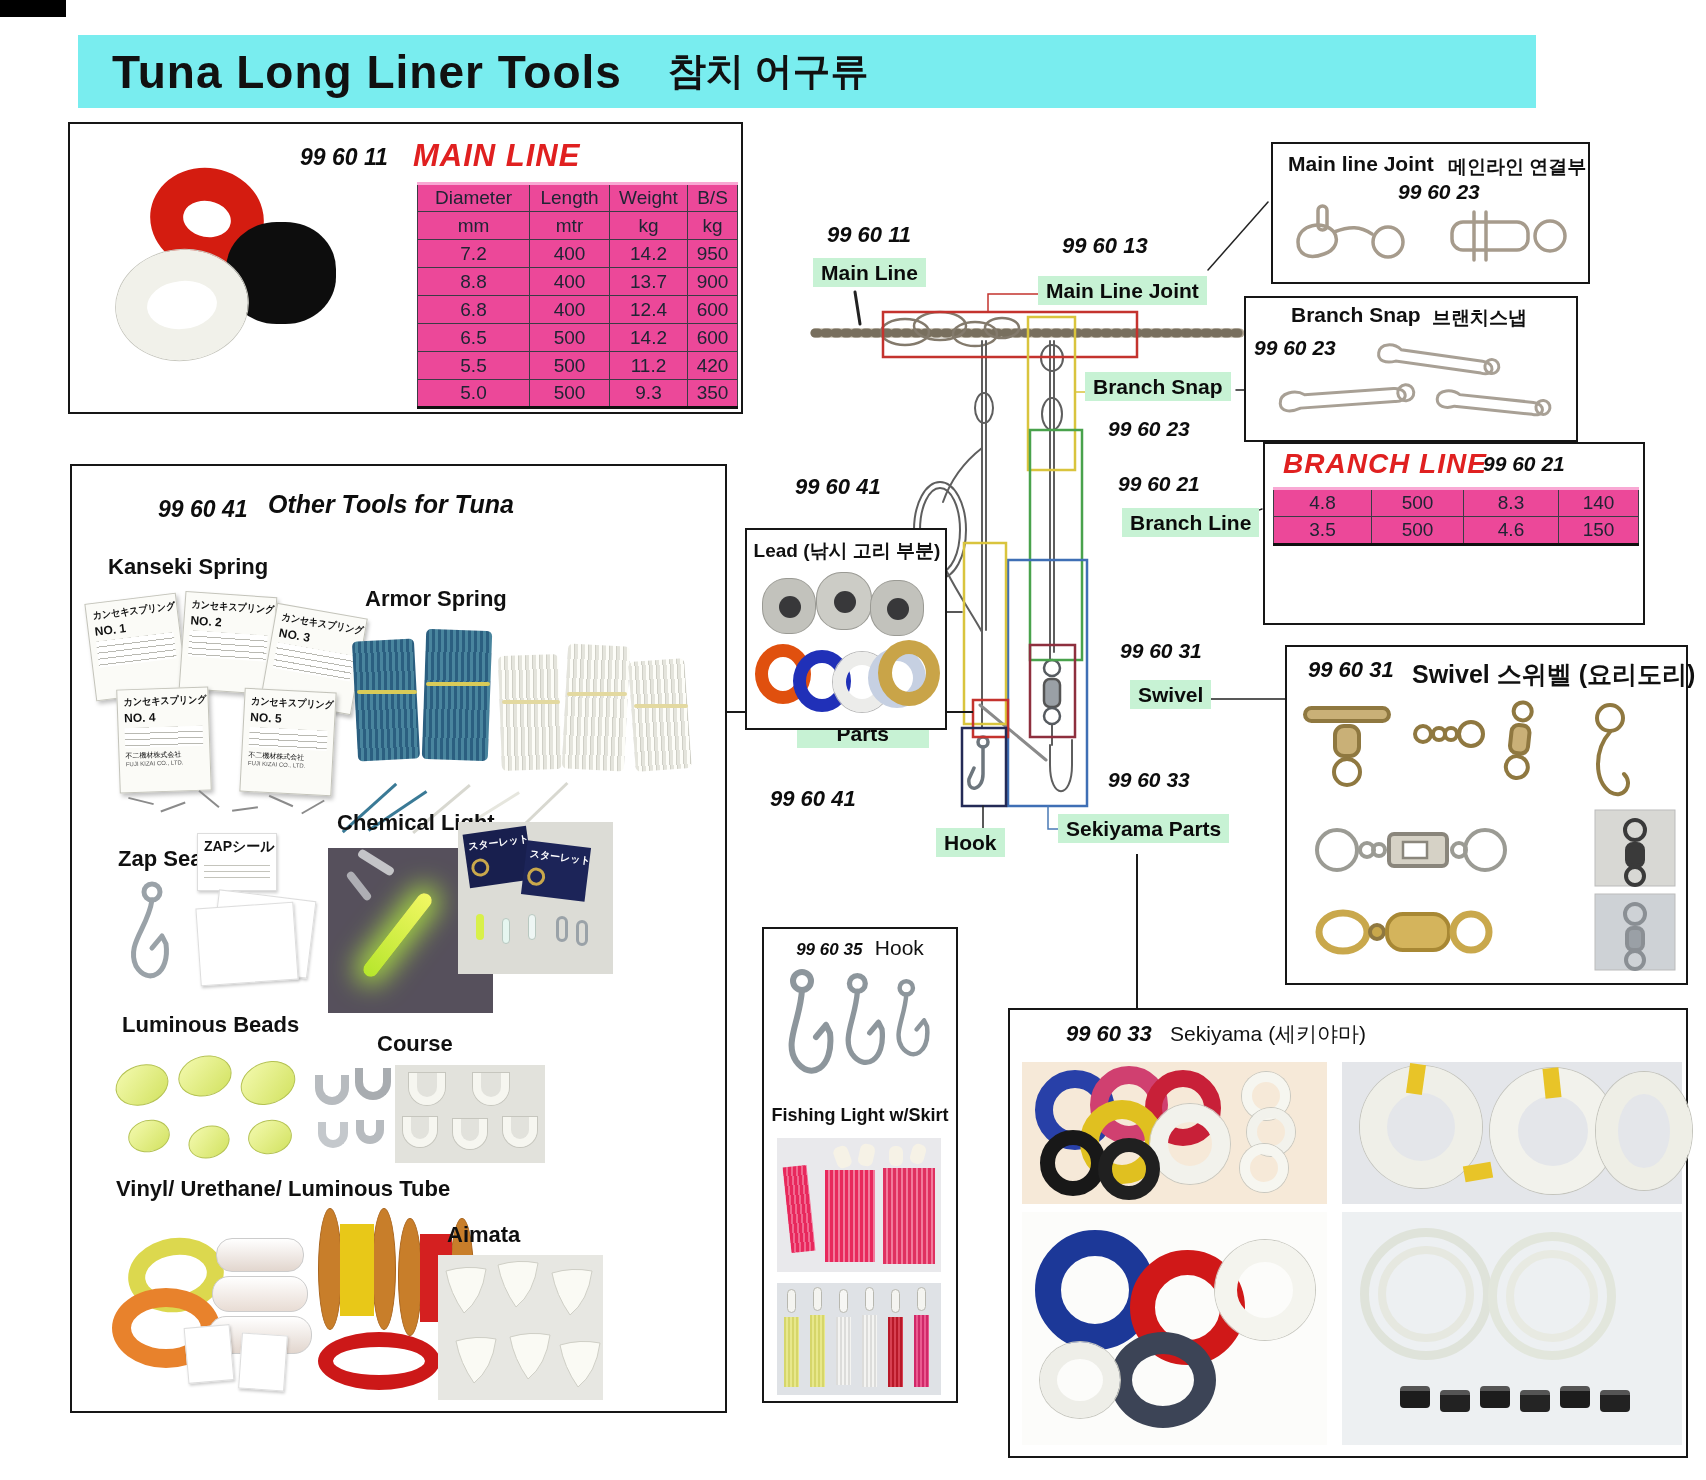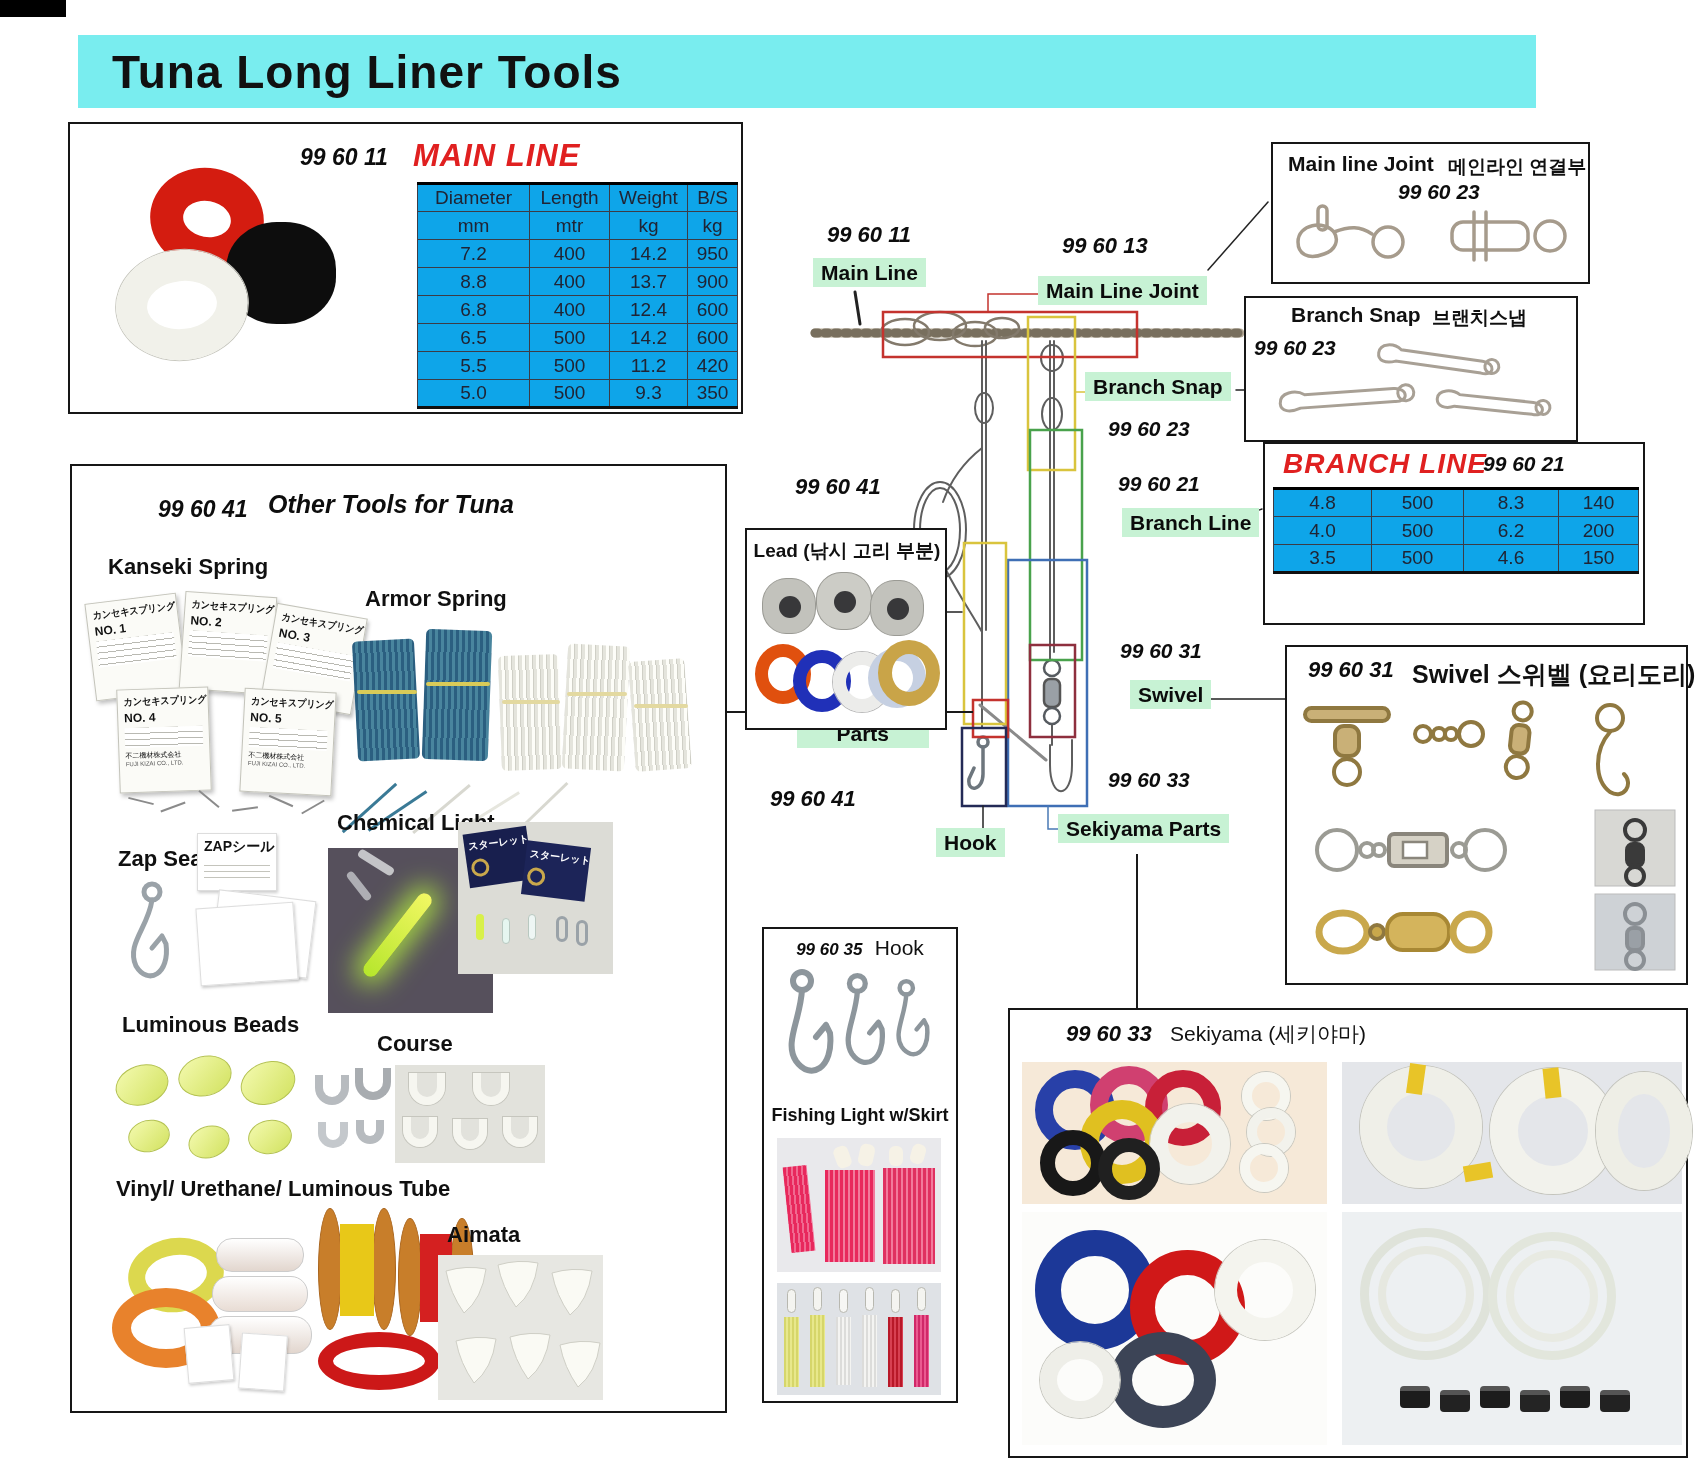--- a/index.html
+++ b/index.html
@@ -6,22 +6,22 @@
   body{background:#fff}
   #page{position:relative;width:1706px;height:1480px;background:#fff;overflow:hidden;
         font-family:"Liberation Sans",sans-serif;color:#111}
   .abs{position:absolute}
   .box{position:absolute;background:#fff;border:2px solid #161616}
   .code{position:absolute;font-style:italic;font-weight:bold;color:#0d0d0d;white-space:nowrap}
   .hl{position:absolute;background:#c7f2d4;color:#0b0b0b;font-weight:bold;font-size:21px;
       padding:2px 8px;white-space:nowrap;line-height:1.2}
   .lbl{position:absolute;font-weight:bold;color:#101010;white-space:nowrap}
   .line{position:absolute;background:#1a1a1a}
-  table.spec{position:absolute;border-collapse:collapse;background:#0ea5e9;
-             border-top:3px solid #000000;border-bottom:3px solid #101010}
+  table.spec{position:absolute;border-collapse:collapse;background:#ec4899;
+             border-top:3px solid #f9a8d4;border-bottom:3px solid #101010}
   table.spec td{border:1px solid #3c3c46;text-align:center;font-size:19px;color:#202434;
                 height:28px;padding:0 2px}
   .ring{position:absolute;border-radius:50%;background:transparent}
   .packet{position:absolute;width:92px;height:98px;background:#fbfbf7;border:1px solid #c3c3ba;
           box-shadow:2px 3px 4px rgba(0,0,0,.25);padding:5px 6px;overflow:hidden}
   .packet .jp{font-weight:bold;font-size:10px;white-space:nowrap;transform:scaleX(.9);transform-origin:left}
   .packet .no{font-size:12px;font-weight:bold;margin-top:2px}
   .packet .ln{height:26px;margin-top:3px;background:repeating-linear-gradient(180deg,#fff 0 5px,#b9b9b2 5px 6px)}
   .packet .co{font-size:7px;margin-top:3px;white-space:nowrap}
   .packet .coen{font-size:6px;color:#555;white-space:nowrap}
@@ -36,20 +36,21 @@
 </style>
 </head>
 <body>
 
 <div id="page">
 
   <div class="abs" style="left:0;top:0;width:66px;height:17px;background:#000"></div>
 
   <div class="abs" style="left:78px;top:35px;width:1458px;height:73px;background:#79edef;display:flex;align-items:center">
     <span style="font-size:46px;font-weight:bold;margin-left:34px;letter-spacing:1px">Tuna Long Liner Tools</span>
+    <span style="font-size:38px;font-weight:bold;margin-left:46px">참치 어구류</span>
   </div>
 
   <div class="box" style="left:68px;top:122px;width:675px;height:292px"></div>
   <div class="code" style="left:300px;top:144px;font-size:23px">99 60 11</div>
   <div class="code" style="left:413px;top:138px;font-size:31px;color:#e02020;letter-spacing:1px">MAIN LINE</div>
 
   <div class="ring" style="left:150px;top:168px;width:114px;height:102px;border:33px solid #d41c10;transform:rotate(10deg)"></div>
   <div class="abs" style="left:226px;top:222px;width:110px;height:102px;background:#0d0d0d;border-radius:46%"></div>
   <div class="ring" style="left:116px;top:250px;width:132px;height:110px;border:31px solid #f1f1ea;box-shadow:0 0 0 1px #c9c9c0;transform:rotate(-6deg)"></div>
 
@@ -269,26 +270,20 @@
         <col style="width:80px">
       </colgroup>
     <tbody>
         <tr>
       <td>4.8</td>
           <td>500</td>
       <td>8.3</td>
           <td>140</td>
     </tr>
     <tr>
-      <td>4.0</td>
-          <td>500</td>
-      <td>6.2</td>
-          <td>200</td>
-    </tr>
-    <tr>
       <td>3.5</td>
           <td>500</td>
       <td>4.6</td>
           <td>150</td>
     </tr>
   </tbody>
     </table>
 
   <div class="box" style="left:1285px;top:645px;width:403px;height:340px"></div>
   <div class="code" style="left:1308px;top:657px;font-size:22px">99 60 31</div>

